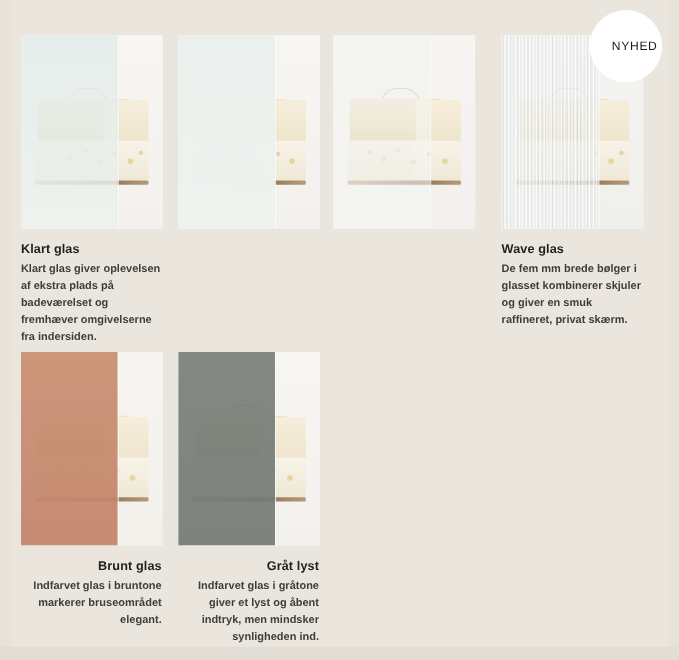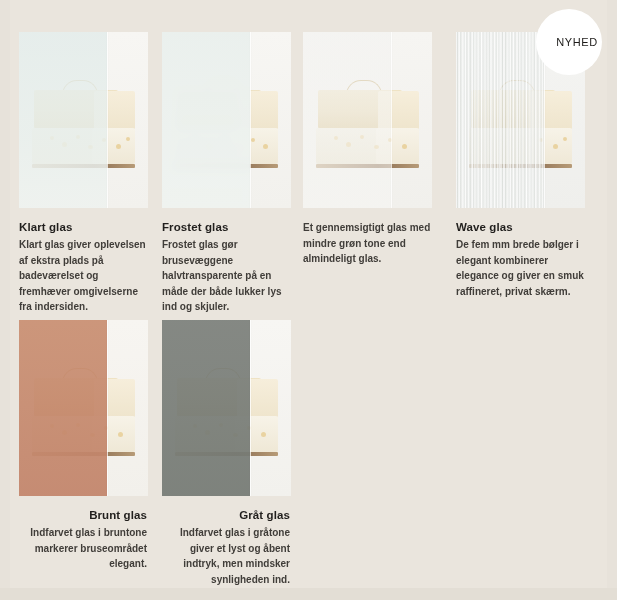--- a/index.html
+++ b/index.html
@@ -286,24 +286,20 @@
           <div class="speck" style="left:48px;top:46px;width:4px;height:4px;"></div>
           <div class="speck" style="left:62px;top:55px;width:5px;height:4px;"></div>
           <div class="speck" style="left:76px;top:48px;width:4px;height:4px;"></div>
           <div class="speck" style="left:88px;top:54px;width:5px;height:5px;"></div>
           <div class="plate"></div>
         </div>
         <div class="blurlayer"></div>
         <div class="pane"></div>
         <div class="pane-edge" style="left:68%;"></div>
       </div>
-      <div class="caption">
-        <p class="cap-title">Frostet glas</p>
-        <p class="cap-body">Frostet glas gør brusevæggene halvtransparente på en måde der både lukker lys ind og skjuler.</p>
-      </div>
     </div>
 
     <div class="card c2">
       <div class="tile v-ultra">
         <div class="bg"></div>
         <div class="soap">
           <div class="twine loop"></div>
           <div class="top-bar"></div>
           <div class="bot-bar"></div>
           <div class="top-bar right-part"></div>
@@ -313,21 +309,20 @@
           <div class="speck" style="left:44px;top:45px;width:4px;height:4px;"></div>
           <div class="speck" style="left:58px;top:55px;width:5px;height:4px;"></div>
           <div class="speck" style="left:72px;top:48px;width:4px;height:4px;"></div>
           <div class="speck" style="left:86px;top:54px;width:5px;height:5px;"></div>
           <div class="plate"></div>
         </div>
         <div class="pane"></div>
         <div class="pane-edge" style="left:68%;"></div>
       </div>
       <div class="caption">
-        <p class="cap-body">Et gennemsigtigt glas med mindre grøn tone end almindeligt glas.</p>
       </div>
     </div>
 
     <div class="card c3">
       <div class="tile v-wave">
         <div class="bg"></div>
         <div class="soap">
           <div class="twine loop"></div>
           <div class="top-bar"></div>
           <div class="bot-bar"></div>
@@ -337,21 +332,21 @@
           <div class="speck" style="left:84px;top:54px;width:5px;height:5px;"></div>
           <div class="speck" style="left:94px;top:47px;width:4px;height:4px;"></div>
           <div class="plate"></div>
         </div>
         <div class="pane"></div>
         <div class="ribs"></div>
         <div class="pane-edge" style="left:68%;"></div>
       </div>
       <div class="caption">
         <p class="cap-title">Wave glas</p>
-        <p class="cap-body">De fem mm brede bølger i elegant kombinerer elegance og giver en smuk raffineret, privat skærm.</p>
+        <p class="cap-body">De fem mm brede bølger i glasset kombinerer skjuler og giver en smuk raffineret, privat skærm.</p>
       </div>
     </div>
 
     <div class="card c0 row2">
       <div class="tile v-brown">
         <div class="bg"></div>
         <div class="soap">
           <div class="twine loop"></div>
           <div class="top-bar"></div>
           <div class="bot-bar"></div>
@@ -388,21 +383,21 @@
           <div class="speck" style="left:44px;top:45px;width:4px;height:4px;"></div>
           <div class="speck" style="left:58px;top:55px;width:5px;height:4px;"></div>
           <div class="speck" style="left:72px;top:48px;width:4px;height:4px;"></div>
           <div class="speck" style="left:86px;top:54px;width:5px;height:5px;"></div>
           <div class="plate"></div>
         </div>
         <div class="pane"></div>
         <div class="pane-edge" style="left:68%;"></div>
       </div>
       <div class="caption">
-        <p class="cap-title">Gråt glas</p>
+        <p class="cap-title">Gråt lyst</p>
         <p class="cap-body">Indfarvet glas i gråtone giver et lyst og åbent indtryk, men mindsker synligheden ind.</p>
       </div>
     </div>
 
   </div>
 
   <div id="badge">
     <span>NYHED</span>
   </div>
 

